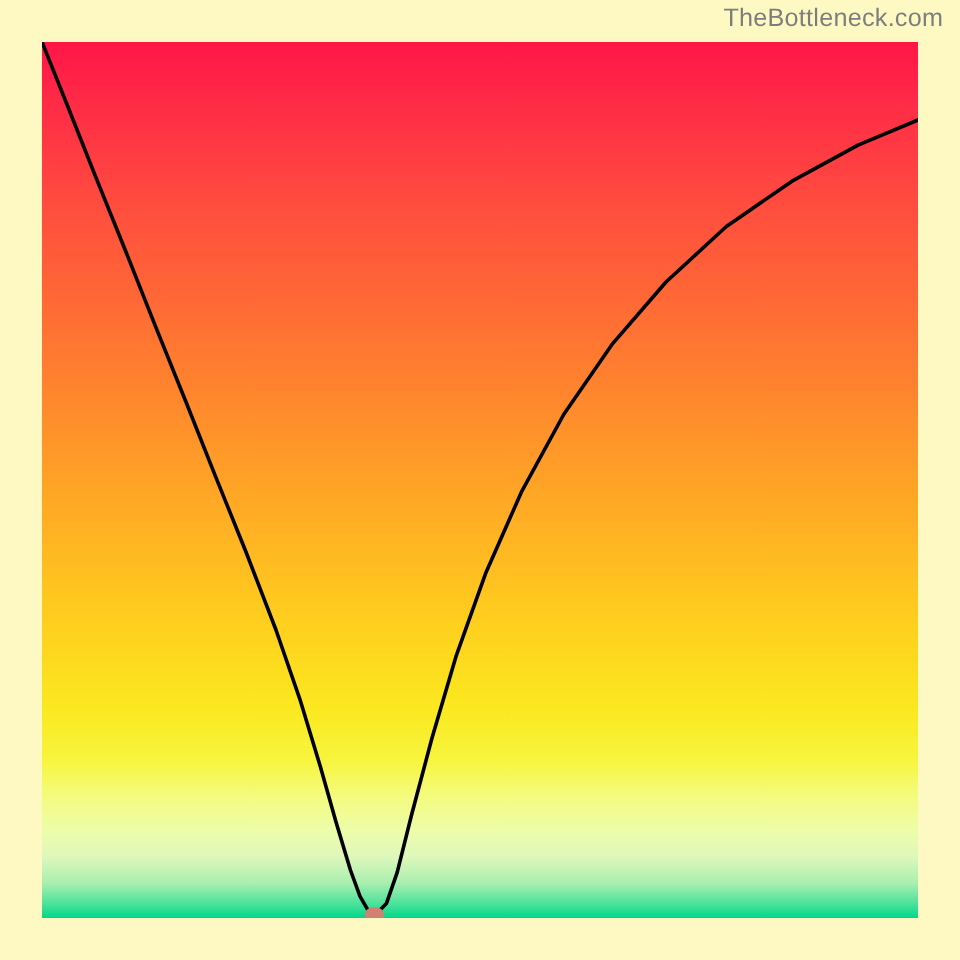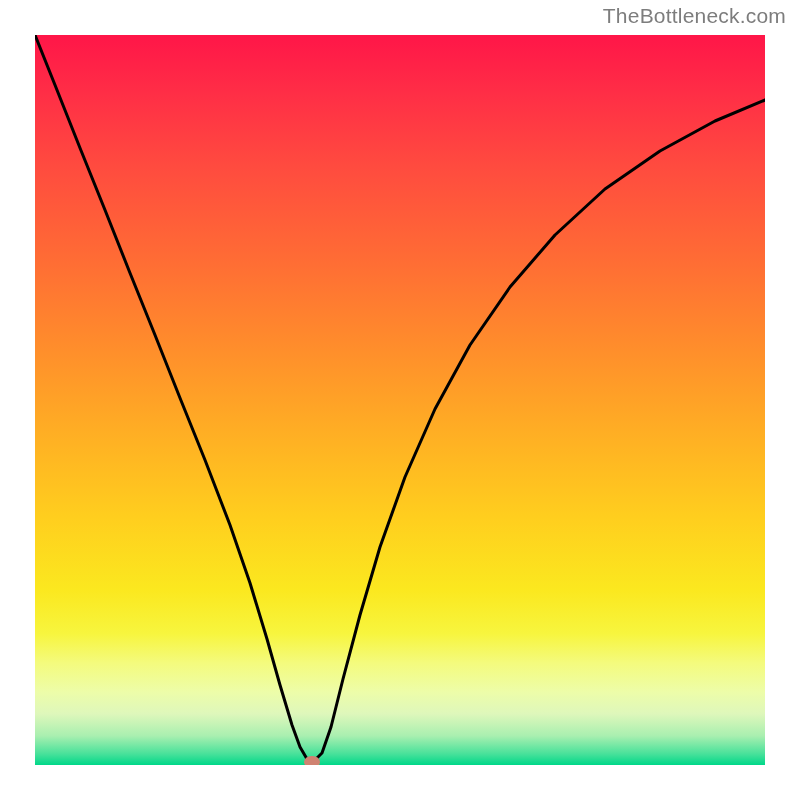--- a/index.html
+++ b/index.html
@@ -10,21 +10,21 @@
     background: #000;
     overflow: hidden;
     font-family: Arial, Helvetica, sans-serif;
   }
   .frame {
     position: absolute;
     left: 0;
     top: 0;
     width: 800px;
     height: 800px;
-    background: #ffffff;
+    background: #fef9c3;
   }
   .plot {
     position: absolute;
     left: 35px;
     top: 35px;
     width: 730px;
     height: 730px;
     overflow: hidden;
   }
   .gradient {

